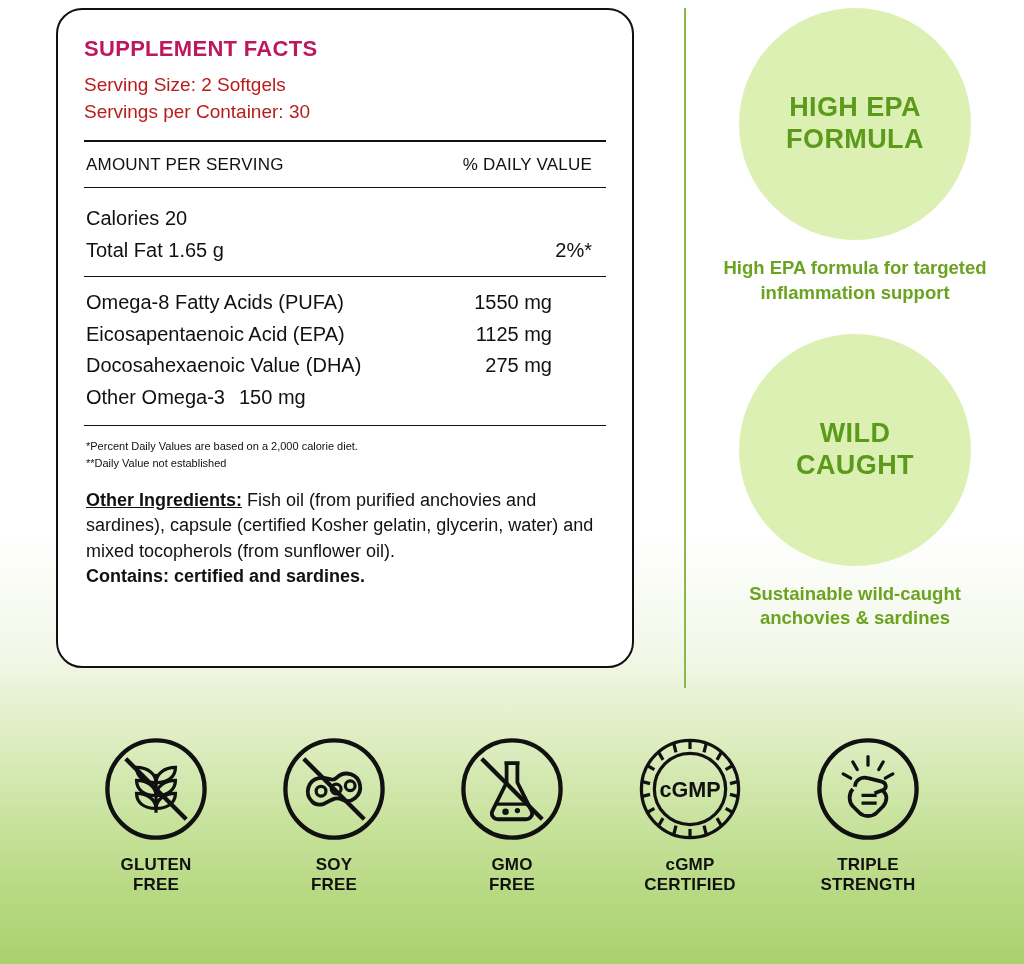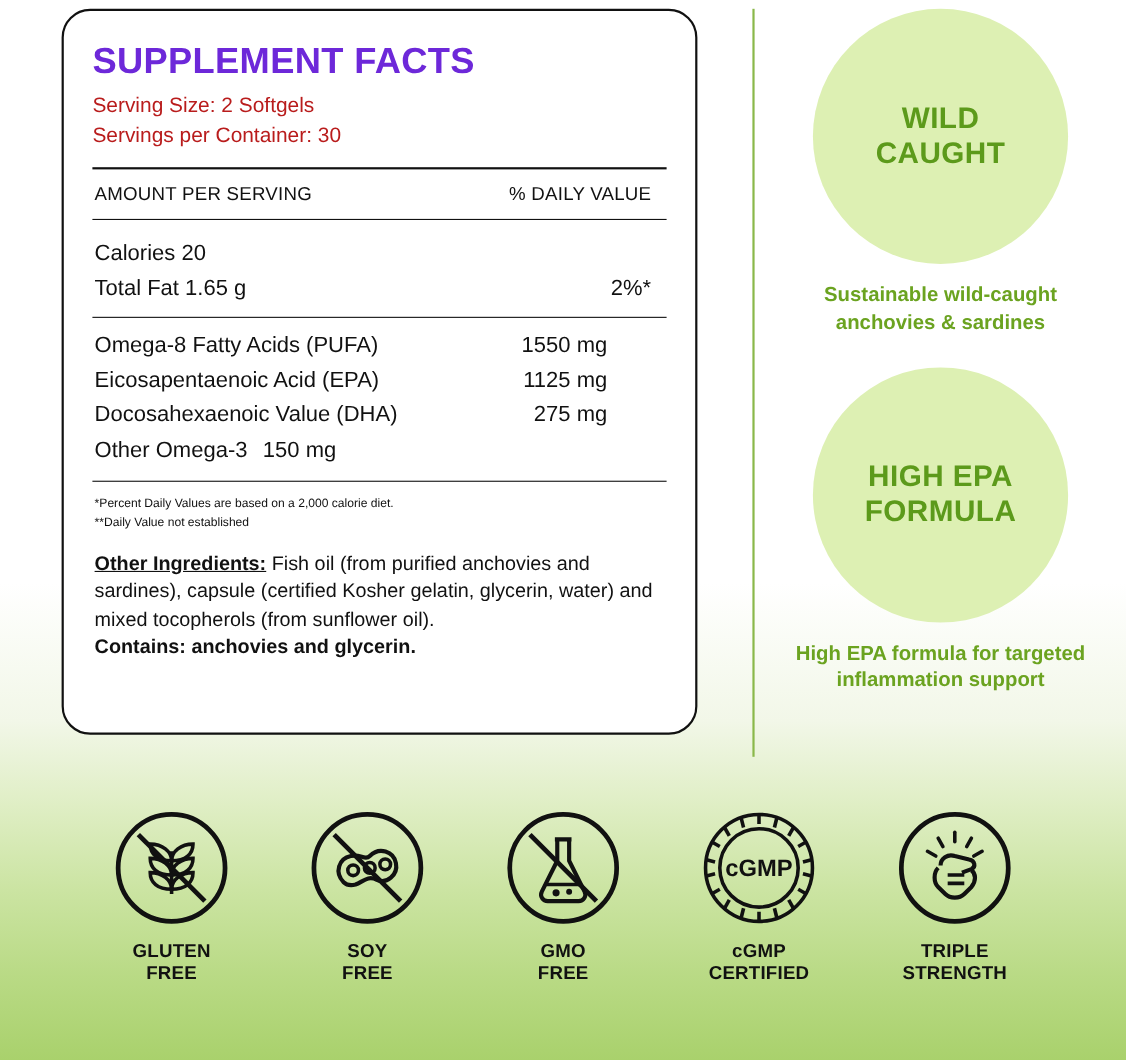--- a/index.html
+++ b/index.html
@@ -45,24 +45,24 @@
     width: 578px;
     height: 660px;
     background: #ffffff;
     border: 2px solid #111111;
     border-radius: 26px;
     box-sizing: border-box;
     padding: 24px 26px 18px 26px;
   }
 
   .facts-title {
-    font-size: 33px;
+    font-size: 22px;
     font-weight: bold;
     letter-spacing: 0.3px;
-    color: #6d28d9;
+    color: #be185d;
     margin: 2px 0 10px 0;
   }
   .facts-serving {
     font-size: 19px;
     color: #b91c1c;
     line-height: 1.42;
   }
 
   .rule-thick {
     border-top: 2px solid #111;
@@ -261,40 +261,40 @@
 
       <div class="rule-thin"></div>
 
       <div class="footnotes">
         <div>*Percent Daily Values are based on a 2,000 calorie diet.</div>
         <div>**Daily Value not established</div>
       </div>
 
       <div class="other-ingredients">
         <b>Other Ingredients:</b><span> Fish oil (from purified anchovies and sardines), capsule (certified Kosher gelatin, glycerin, water) and mixed tocopherols (from sunflower oil).</span>
-        <div class="contains">Contains: anchovies and glycerin.</div>
+        <div class="contains">Contains: certified and sardines.</div>
       </div>
     </div>
 
     <div class="divider"></div>
 
     <div class="features">
+      <div class="feature">
+        <div class="circle">
+          <div class="circle-text">HIGH EPA
+FORMULA</div>
+        </div>
+        <div class="feature-caption">High EPA formula for targeted inflammation support</div>
+      </div>
       <div class="feature">
         <div class="circle">
           <div class="circle-text">WILD
 CAUGHT</div>
         </div>
         <div class="feature-caption">Sustainable wild-caught anchovies &amp; sardines</div>
-      </div>
-      <div class="feature">
-        <div class="circle">
-          <div class="circle-text">HIGH EPA
-FORMULA</div>
-        </div>
-        <div class="feature-caption">High EPA formula for targeted inflammation support</div>
       </div>
     </div>
 
   </div>
 
   <div class="badges">
 
     <div class="badge">
       <div class="badge-icon">
         <svg viewBox="0 0 100 100" width="108" height="108">

